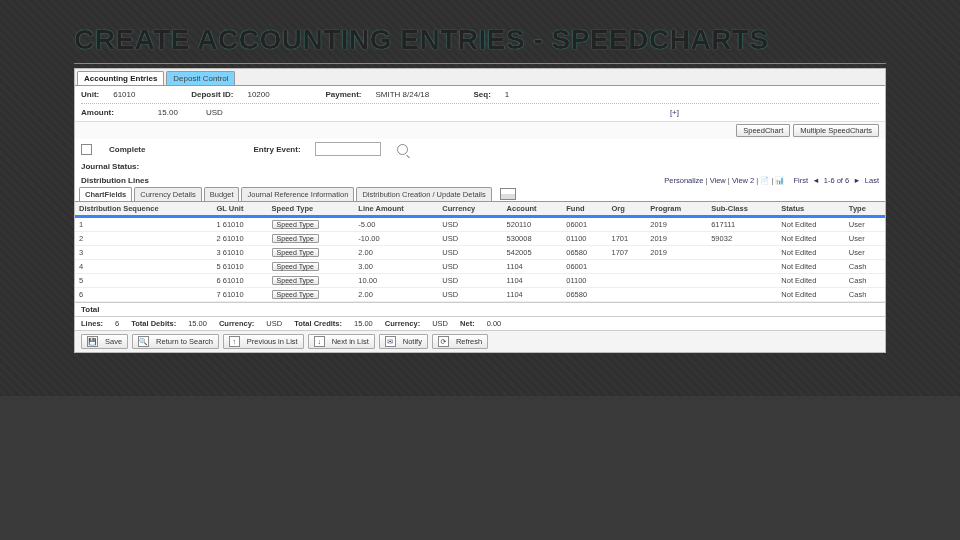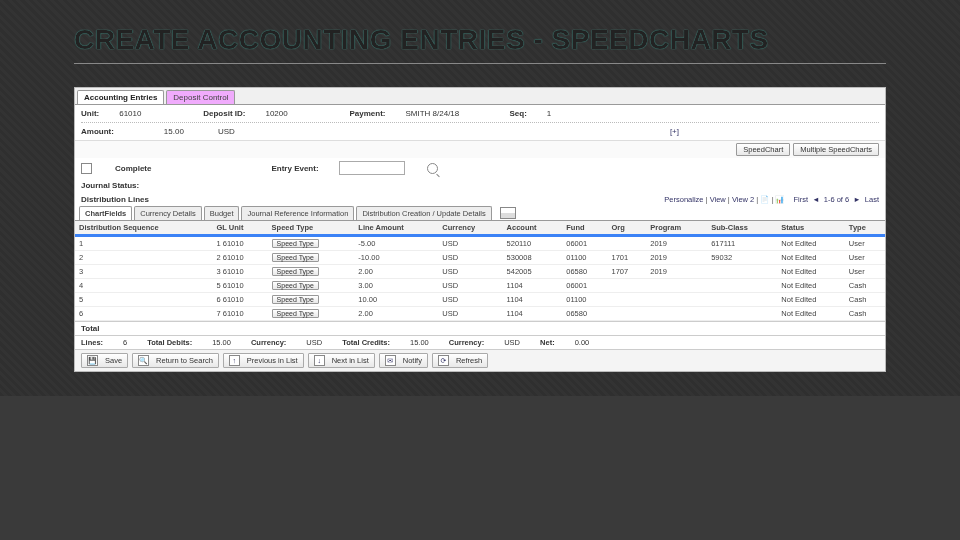--- a/index.html
+++ b/index.html
@@ -1,23 +1,23 @@
 <!DOCTYPE html>
 <html><head>
 <meta charset="utf-8">
 <style>
 html,body{margin:0;padding:0;width:960px;height:540px;background:#3a3a3a;font-family:Arial,Helvetica,sans-serif;overflow:hidden}
 .slide{width:960px;height:396px;background:repeating-linear-gradient(45deg,#2f2f2f 0 3px,#333 3px 6px);position:relative;box-sizing:border-box;padding:24px 74px 60px 74px}
 .title{font-size:28px;font-weight:600;letter-spacing:0.5px;color:#222;text-shadow:0 0 1px #4fd0c1;font-family:Arial,Helvetica,sans-serif;position:relative}
 .title::after{content:"";position:absolute;left:0;right:0;bottom:-8px;height:1px;background:#888}
-.panel{margin-top:31px;background:#fff;border:1px solid #bbb;font-size:8px;color:#333;padding:0;position:relative}
+.panel{margin-top:12px;background:#fff;border:1px solid #bbb;font-size:8px;color:#333;padding:0;position:relative}
 .tabbar{display:flex;gap:2px;padding:2px 0 0 2px;border-bottom:1px solid #999;background:#f0f0f0;font-size:8px}
-.tab{padding:2px 6px;border:1px solid #999;border-bottom:none;background:#f0abfc;border-radius:2px 2px 0 0;color:#444}
+.tab{padding:2px 6px;border:1px solid #999;border-bottom:none;background:#7dd3fc;border-radius:2px 2px 0 0;color:#444}
 .tab.active{background:#fff;color:#222;font-weight:bold}
-.row{display:flex;align-items:center;gap:20px;padding:3px 6px}
+.row{display:flex;align-items:center;gap:14px;padding:3px 6px}
 .row.hdr{padding:4px 6px}
 .lbl{font-weight:bold;color:#333}
 .val{color:#333;margin-right:14px}
 .sep{border-bottom:1px dotted #bbb;margin:0 6px}
 .actionbar{display:flex;justify-content:flex-end;gap:3px;padding:2px 6px;border-top:1px solid #ddd;background:#fafafa}
 .btn{border:1px solid #999;background:linear-gradient(#fff,#e8e8e8);padding:1px 6px;font-size:7.5px;border-radius:1px;color:#333}
 .chk{width:9px;height:9px;border:1px solid #888;display:inline-block;margin-right:3px;vertical-align:middle;background:#fff}
 .inp{border:1px solid #aaa;height:12px;width:60px;font-size:8px;background:#fff;padding:0 2px}
 .mag{display:inline-block;width:9px;height:9px;border:1px solid #888;border-radius:50%;position:relative;margin-left:2px}
 .mag::after{content:"";position:absolute;right:-3px;bottom:-3px;width:4px;height:1px;background:#888;transform:rotate(45deg)}
@@ -28,21 +28,21 @@
 .mini-tab.active{background:#fff;font-weight:bold}
 .grid-icon{width:14px;height:10px;border:1px solid #888;display:inline-block;margin-left:6px;background:linear-gradient(#fff 50%,#ddd 50%)}
 .persbar{display:flex;justify-content:space-between;align-items:center;padding:2px 6px;font-size:7.5px;color:#555}
 .persbar .links span{color:#336;cursor:pointer}
 .navarrow{color:#777;padding:0 2px}
 .tbl{width:100%;border-collapse:collapse;font-size:7.5px}
 .tbl th{font-weight:bold;text-align:left;padding:2px 4px;border-bottom:3px solid #3b82f6;background:#f3f3f3;color:#444;white-space:nowrap}
 .tbl td{padding:2px 4px;border-bottom:1px solid #eee;color:#444;white-space:nowrap}
 .tbl td .btn{font-size:7px;padding:0 4px}
 .totalrow{font-weight:bold;padding:2px 6px;border-top:1px solid #ccc;border-bottom:1px solid #ccc;font-size:8px}
-.sumrow{display:flex;gap:20px;align-items:center;padding:2px 6px;font-size:7.5px;flex-wrap:wrap}
+.sumrow{display:flex;gap:12px;align-items:center;padding:2px 6px;font-size:7.5px;flex-wrap:wrap}
 .toolbar{display:flex;gap:4px;padding:3px 6px;border-top:1px solid #ccc;background:#f4f4f4}
 .tool{display:flex;align-items:center;gap:7px;border:1px solid #aaa;background:linear-gradient(#fff,#e8e8e8);padding:1px 5px;font-size:7.5px;border-radius:1px;color:#333}
 .tool .ic{width:9px;height:9px;display:inline-block;border:1px solid #888;background:#fff;font-size:7px;line-height:9px;text-align:center;color:#336}
 .w30{width:30px}.w50{width:50px}.w70{width:70px}
 .spacer{flex:1}
 </style>
 </head>
 <body>
 
 <div class="slide">

